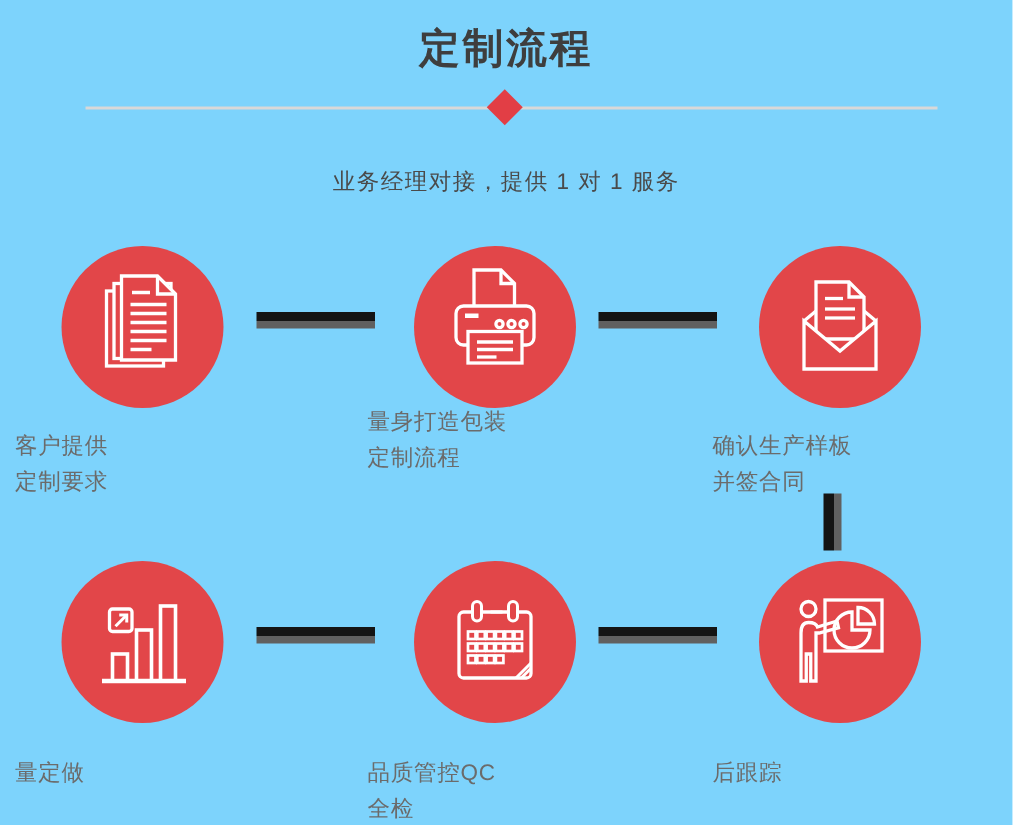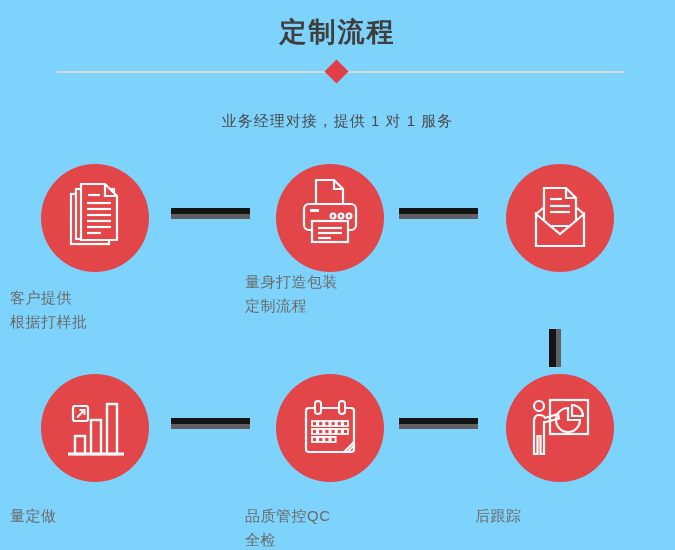--- a/index.html
+++ b/index.html
@@ -71,21 +71,21 @@
         <path d="M46,51 h24"></path>
         <path d="M46,57 h24"></path>
         <path d="M46,63 h24"></path>
         <path d="M46,69 h14"></path>
       </g>
     </svg>
   </div>
   <div class="label" style="left:10px;top:286px">
     <div class="txt">
       <span>客户提供</span>
-      <span>根据打样批</span>
+      <span>定制要求</span>
     </div>
   </div>
 
   <div class="circle" style="left:276px;top:164px">
     <svg width="108" height="108" viewBox="0 0 108 108">
       <g stroke="#fff" stroke-width="2.2" fill="none">
         <path d="M40,16 h18 l9,9 v16 h-27 z" fill="#e24649"></path>
         <path d="M58,16 v9 h9"></path>
         <rect x="28" y="40" width="52" height="26" rx="5" fill="#e24649"></rect>
         <rect x="34" y="45" width="9" height="3" fill="#fff" stroke="none"></rect>
@@ -111,20 +111,26 @@
       <g stroke="#fff" stroke-width="2.2" fill="none">
         <path d="M30,50 L54,30 L78,50"></path>
         <path d="M38,24 h22 l10,10 v28 h-32 z" fill="#e24649"></path>
         <path d="M60,24 v10 h10"></path>
         <path d="M44,35 h12"></path>
         <path d="M44,42 h20"></path>
         <path d="M44,48 h20"></path>
         <path d="M30,50 L54,70 L78,50 L78,82 L30,82 Z" fill="#e24649"></path>
       </g>
     </svg>
+  </div>
+  <div class="label" style="left:475px;top:286px">
+    <div class="txt">
+      <span>确认生产样板</span>
+      <span>并签合同</span>
+    </div>
   </div>
 
   <div class="circle" style="left:41px;top:374px">
     <svg width="108" height="108" viewBox="0 0 108 108">
       <g stroke="#fff" stroke-width="2.4" fill="none">
         <path d="M27,80 H83" stroke-width="3"></path>
         <rect x="34" y="62" width="10" height="18"></rect>
         <rect x="50" y="46" width="10" height="34"></rect>
         <rect x="66" y="30" width="10" height="50"></rect>
         <rect x="32" y="32" width="15" height="15" rx="2" stroke-width="2.2"></rect>

